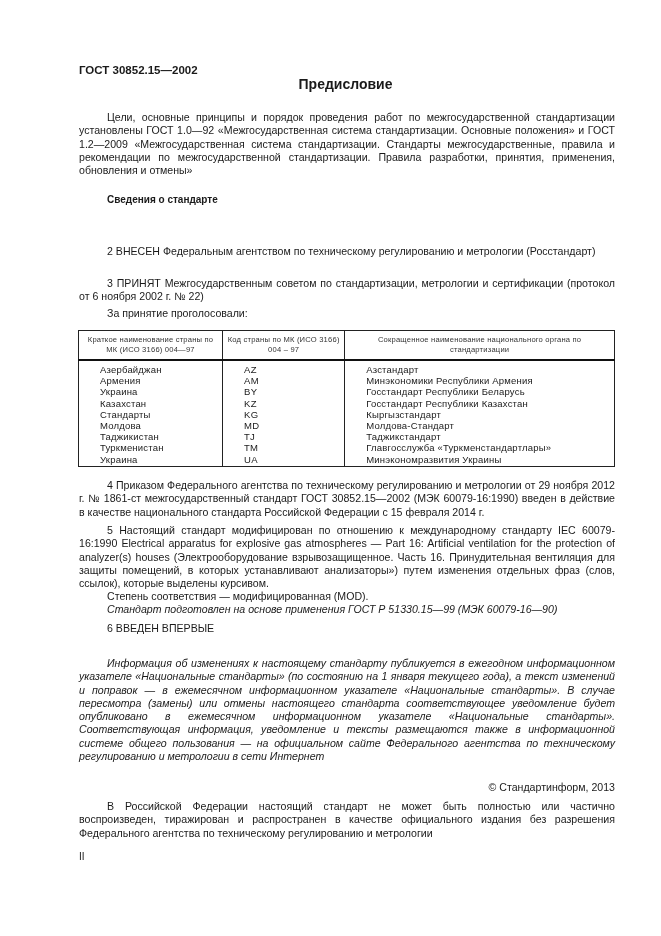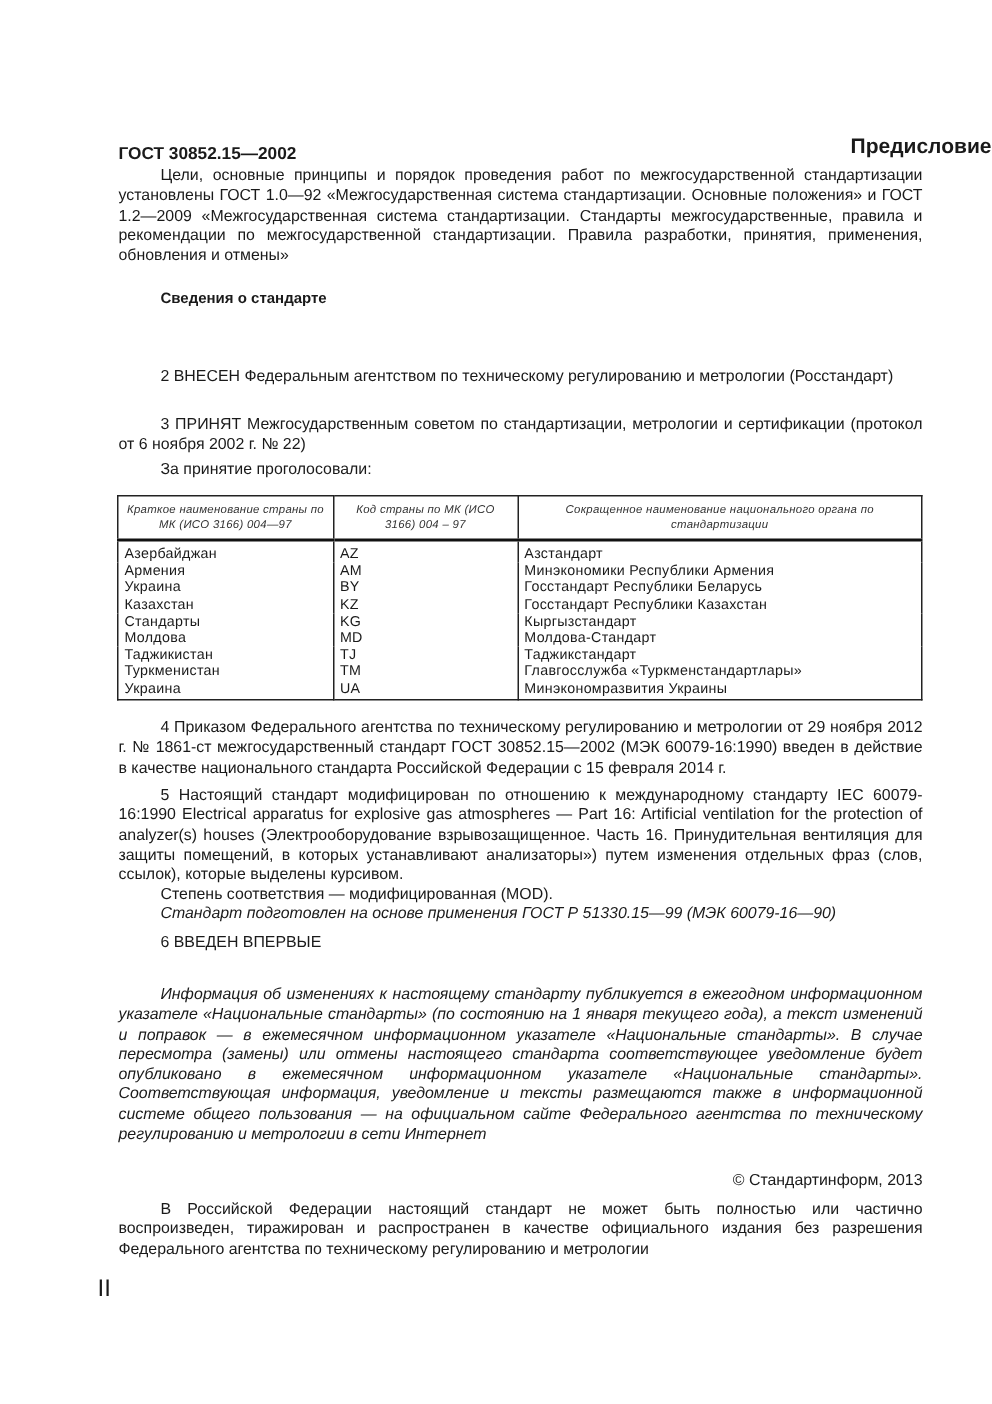--- a/index.html
+++ b/index.html
@@ -2,50 +2,50 @@
 <html><head>
   <meta charset="utf-8">
   <style>
     html, body { margin: 0; padding: 0; background: #ffffff; }
     body {
       width: 661px; height: 936px; position: relative; overflow: hidden;
       font-family: "Liberation Sans", sans-serif; color: #1a1a1a;
     }
     .page { position: absolute; left: 0; top: 0; width: 661px; height: 936px; }
     .abs { position: absolute; }
-    .doc-id { left: 79px; top: 64px; font-size: 11.5px; font-weight: bold; margin-top: 33px; }
-    .title { left: 0; width: 661px; top: 89px; text-align: right; font-size: 14px; font-weight: bold; padding-left: 30px; box-sizing: border-box; }
+    .doc-id { left: 79px; top: 64px; font-size: 11.5px; font-weight: bold; }
+    .title { left: 0; width: 661px; top: 76px; text-align: center; font-size: 14px; font-weight: bold; padding-left: 30px; box-sizing: border-box; }
     .para {
       position: absolute; left: 79px; width: 536px;
       font-size: 10.6px; line-height: 13.3px; text-align: justify; text-align-last: left;
     }
     .indent { text-indent: 28px; }
     .para.italic { font-style: italic; }
     .subhead { left: 107px; top: 194px; font-size: 10px; font-weight: bold; }
 
     table.votes {
       position: absolute; left: 78px; top: 330px; width: 537px;
       border-collapse: collapse; font-size: 9.5px; letter-spacing: 0.2px;
     }
     table.votes th {
       font-weight: normal; font-size: 7.6px; line-height: 10px; color: #333;
       border: 1px solid #222; border-bottom: 2px solid #111; height: 28px; padding: 0 4px;
-      text-align: center; vertical-align: middle; font-style: italic;
+      text-align: center; vertical-align: middle;
     }
     table.votes td {
       border-left: 1px solid #222; border-right: 1px solid #222;
-      padding: 0 4px; line-height: 11.2px; height: 11.2px; white-space: nowrap;
+      padding: 0 21px; line-height: 11.2px; height: 11.2px; white-space: nowrap;
     }
     table.votes tr.first td { padding-top: 3px; }
     table.votes tr.last td { border-bottom: 1.5px solid #222; padding-bottom: 1px; }
     table.votes td.code { text-align: left; }
     .col1 { width: 138px; } .col2 { width: 118px; } .col3 { width: 264px; }
 
     .copyright { right: 46px; top: 781px; font-size: 10.6px; }
-    .page-num { left: 65px; top: 851px; font-size: 16px; }
+    .page-num { left: 79px; top: 851px; font-size: 10px; }
   </style>
 </head>
 <body>
 
 <div class="page">
 
   <div class="abs doc-id">ГОСТ 30852.15—2002</div>
 
   <div class="abs title">Предисловие</div>
 

